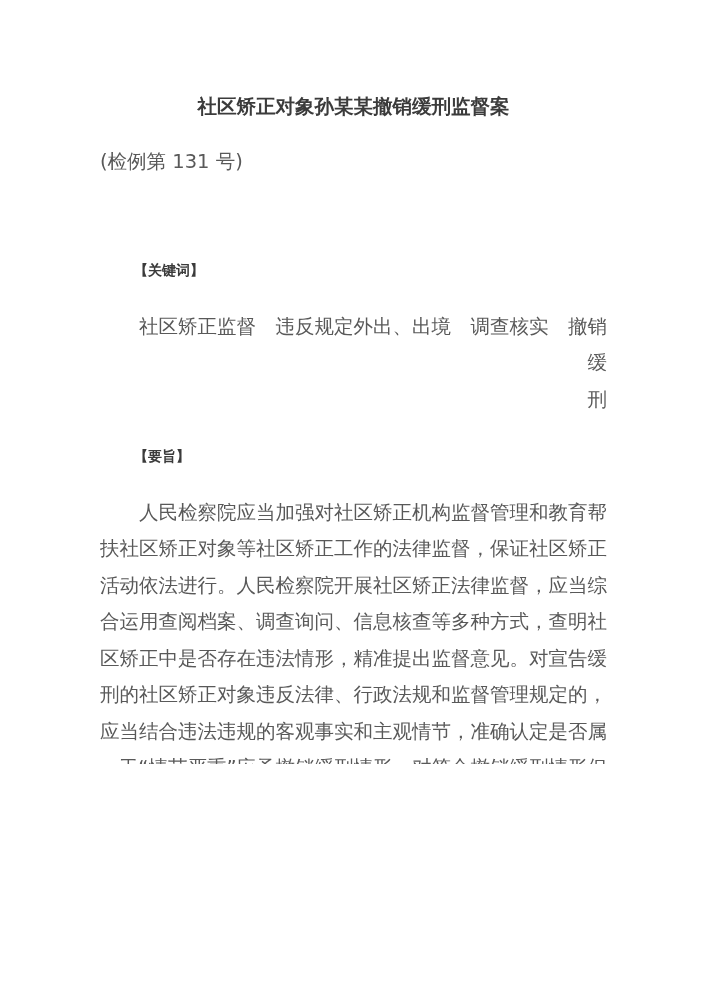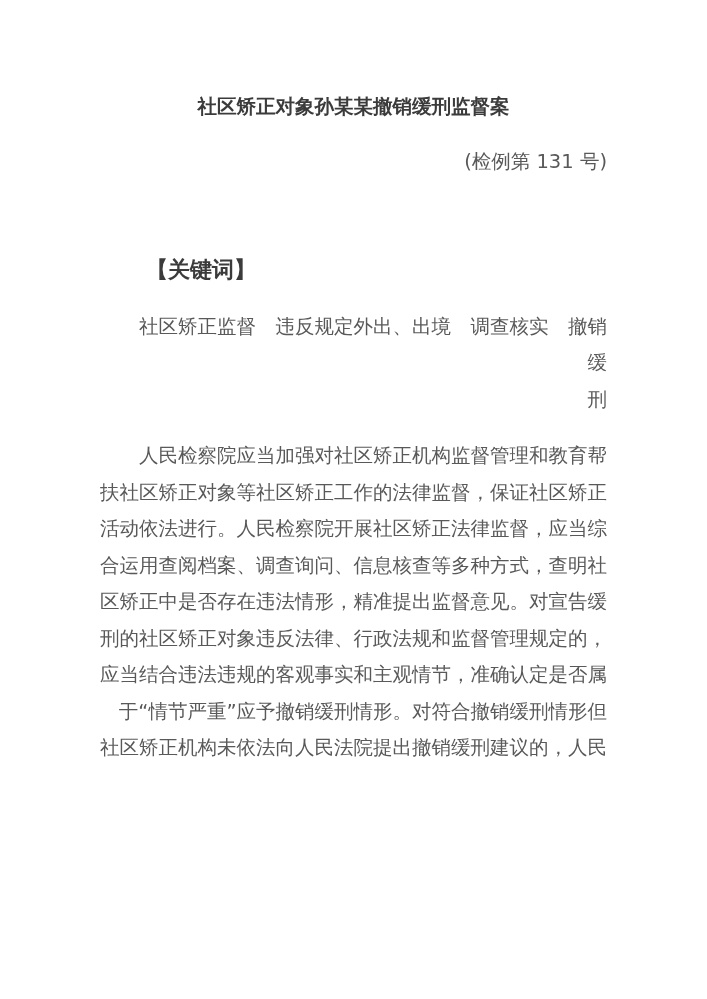--- a/index.html
+++ b/index.html
@@ -23,29 +23,29 @@
     font-weight: bold;
     color: #3b3b3b;
     text-align: center;
     margin: 0;
   }
   .case-number {
     font-size: 19.5px;
     line-height: 36.5px;
     font-weight: normal;
     color: #595959;
-    text-align: right;
+    text-align: left;
     margin: 18px 0 0 0;
   }
   .section-heading {
-    font-size: 22px;
+    font-size: 14px;
     line-height: 36.5px;
     font-weight: bold;
     color: #3b3b3b;
-    margin: 14px;
+    margin: 2px;
     padding-left: 32px;
   }
   .keywords-heading { margin-top: 72px; }
   .abstract-heading { margin-top: 20px; }
   .para {
     font-size: 19.5px;
     line-height: 36.5px;
     color: #595959;
     margin: 20px 0 0 0;
     text-indent: 32px;
@@ -60,20 +60,21 @@
 
   <h1 class="doc-title">社区矫正对象孙某某撤销缓刑监督案</h1>
 
   <div class="case-number">(检例第 131 号)</div>
 
   <h2 class="section-heading keywords-heading">【关键词】</h2>
 
   <div class="para">社区矫正监督　违反规定外出、出境　调查核实　撤销缓
 刑</div>
 
+  <h2 class="section-heading abstract-heading">【要旨】</h2>
 
   <div class="para">人民检察院应当加强对社区矫正机构监督管理和教育帮
 扶社区矫正对象等社区矫正工作的法律监督，保证社区矫正
 活动依法进行。人民检察院开展社区矫正法律监督，应当综
 合运用查阅档案、调查询问、信息核查等多种方式，查明社
 区矫正中是否存在违法情形，精准提出监督意见。对宣告缓
 刑的社区矫正对象违反法律、行政法规和监督管理规定的，
 应当结合违法违规的客观事实和主观情节，准确认定是否属
 于“情节严重”应予撤销缓刑情形。对符合撤销缓刑情形但
 社区矫正机构未依法向人民法院提出撤销缓刑建议的，人民

